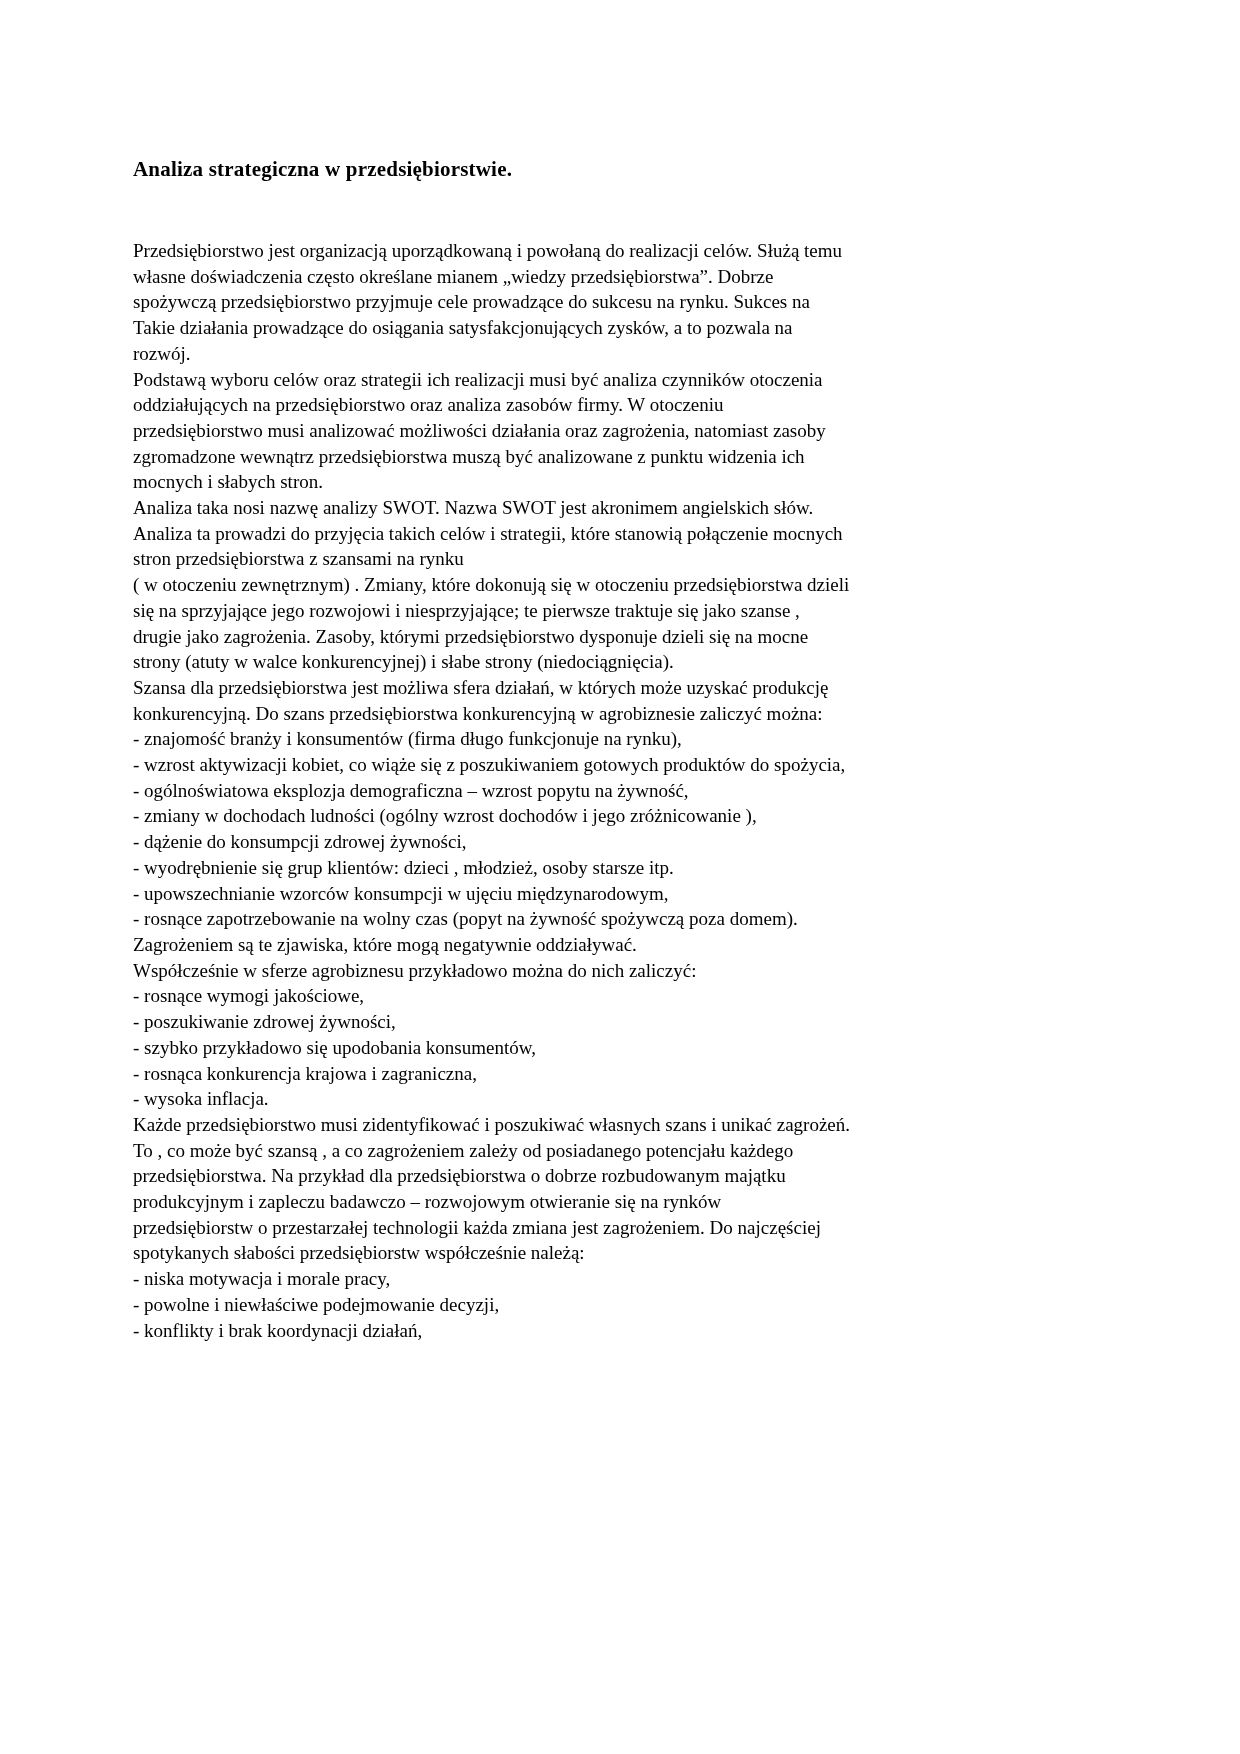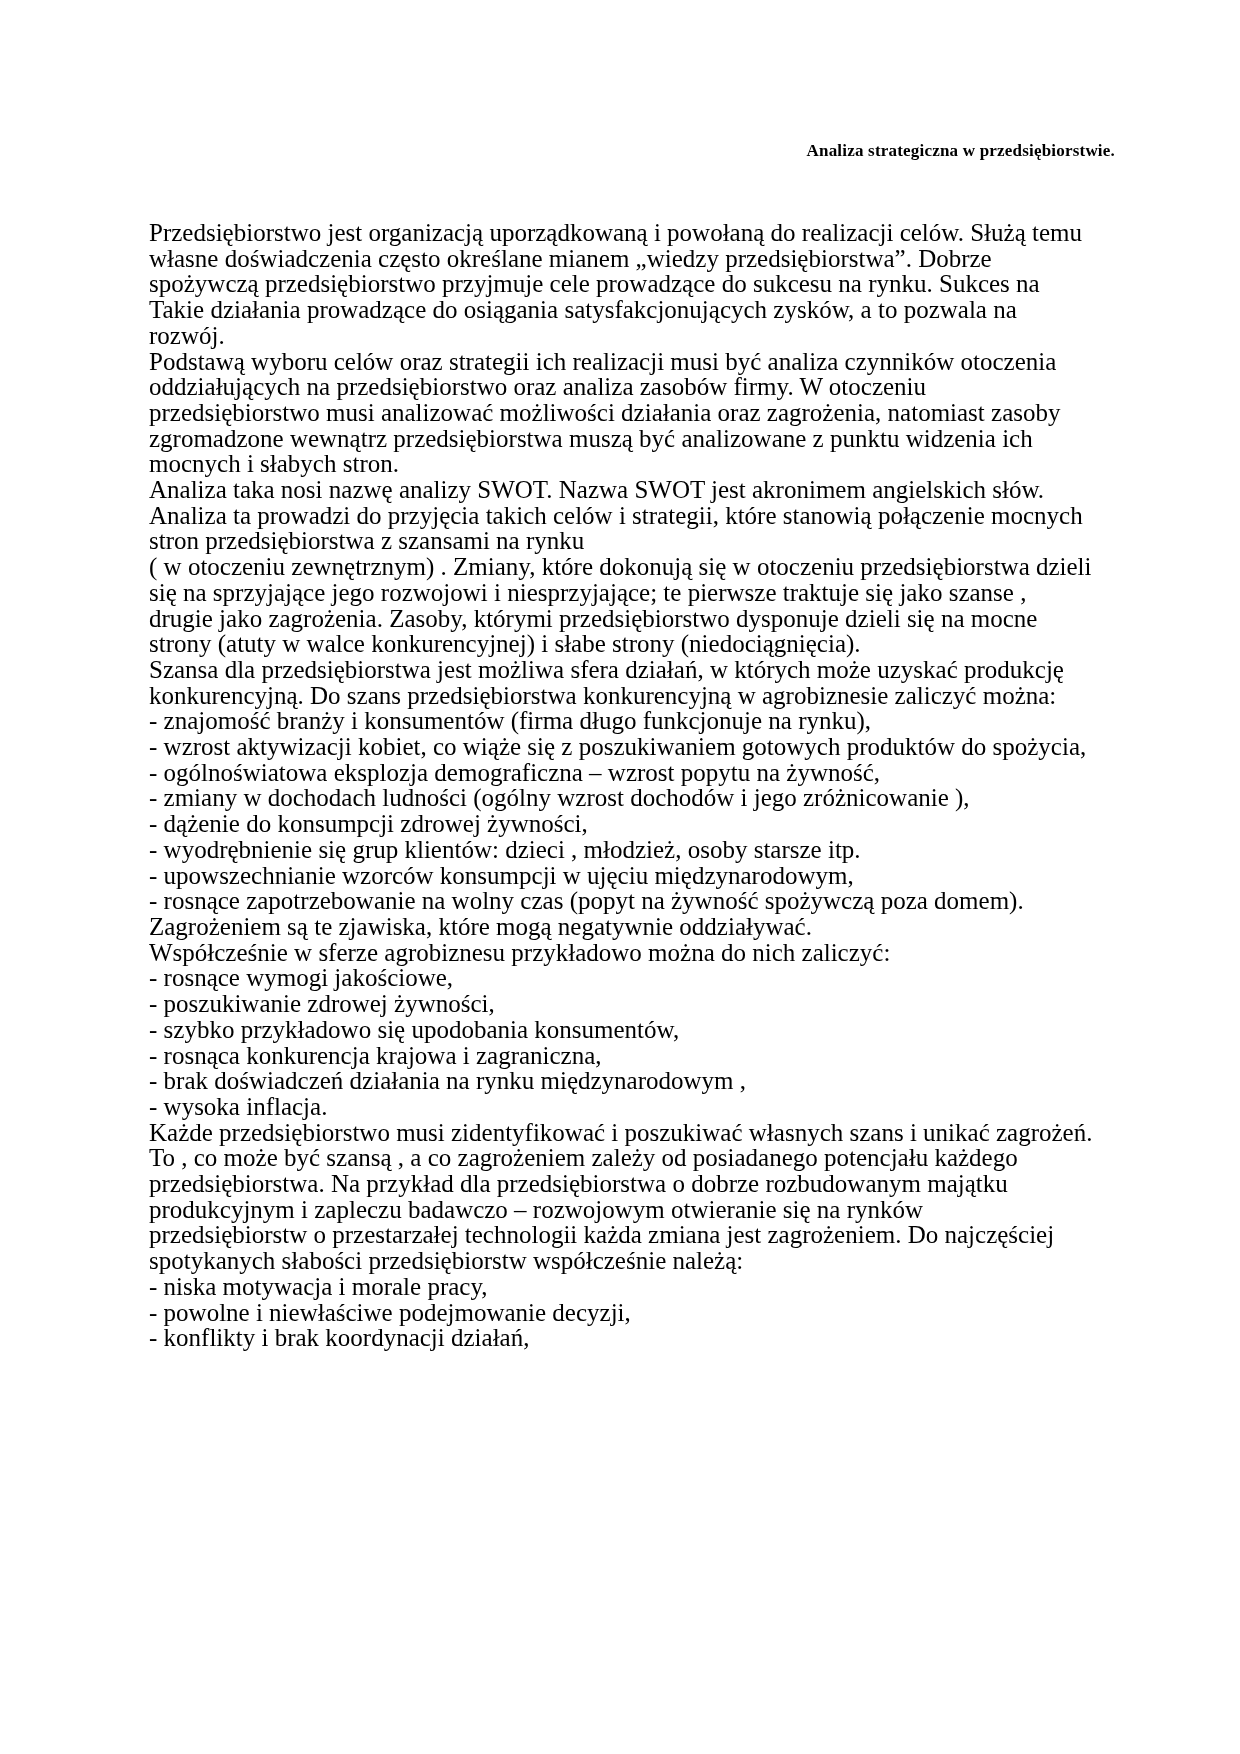--- a/index.html
+++ b/index.html
@@ -12,31 +12,30 @@
     width: 1240px;
     height: 1754px;
     background: #ffffff;
     box-sizing: border-box;
     padding: 138px 125px 0 133px;
     font-family: "Liberation Serif", "DejaVu Serif", serif;
     color: #000000;
     overflow: hidden;
   }
   .doc-title {
-    font-size: 17px;
+    font-size: 21px;
     font-weight: bold;
-    text-align: right;
+    text-align: left;
     line-height: 26px;
-    margin: 0 0 56px 0;
+    margin: 18px 0 56px 0;
     letter-spacing: 0.2px;
   }
   .doc-body {
-    font-size: 25px;
+    font-size: 19px;
     line-height: 25.7px;
-    margin-left: 16px;
   }
   .doc-body .line {
     white-space: pre;
     min-height: 25.7px;
   }
 </style>
 </head>
 <body>
 
 <div class="page">
@@ -68,21 +67,20 @@
       <div class="line">- dążenie do konsumpcji zdrowej żywności,</div>
       <div class="line">- wyodrębnienie się grup klientów: dzieci , młodzież, osoby starsze itp.</div>
       <div class="line">- upowszechnianie wzorców konsumpcji w ujęciu międzynarodowym,</div>
       <div class="line">- rosnące zapotrzebowanie na wolny czas (popyt na żywność spożywczą poza domem).</div>
       <div class="line">Zagrożeniem są te zjawiska, które mogą negatywnie oddziaływać.</div>
       <div class="line">Współcześnie w sferze agrobiznesu przykładowo można do nich zaliczyć:</div>
       <div class="line">- rosnące wymogi jakościowe,</div>
       <div class="line">- poszukiwanie zdrowej żywności,</div>
       <div class="line">- szybko przykładowo się upodobania konsumentów,</div>
       <div class="line">- rosnąca konkurencja krajowa i zagraniczna,</div>
-      <div class="line">- brak doświadczeń działania na rynku międzynarodowym ,</div>
       <div class="line">- wysoka inflacja.</div>
       <div class="line">Każde przedsiębiorstwo musi zidentyfikować i poszukiwać własnych szans i unikać zagrożeń.</div>
       <div class="line">To , co może być szansą , a co zagrożeniem zależy od posiadanego potencjału każdego</div>
       <div class="line">przedsiębiorstwa. Na przykład dla przedsiębiorstwa o dobrze rozbudowanym majątku</div>
       <div class="line">produkcyjnym i zapleczu badawczo – rozwojowym otwieranie się na rynków</div>
       <div class="line">przedsiębiorstw o przestarzałej technologii każda zmiana jest zagrożeniem. Do najczęściej</div>
       <div class="line">spotykanych słabości przedsiębiorstw współcześnie należą:</div>
       <div class="line">- niska motywacja i morale pracy,</div>
       <div class="line">- powolne i niewłaściwe podejmowanie decyzji,</div>
       <div class="line">- konflikty i brak koordynacji działań,</div>

